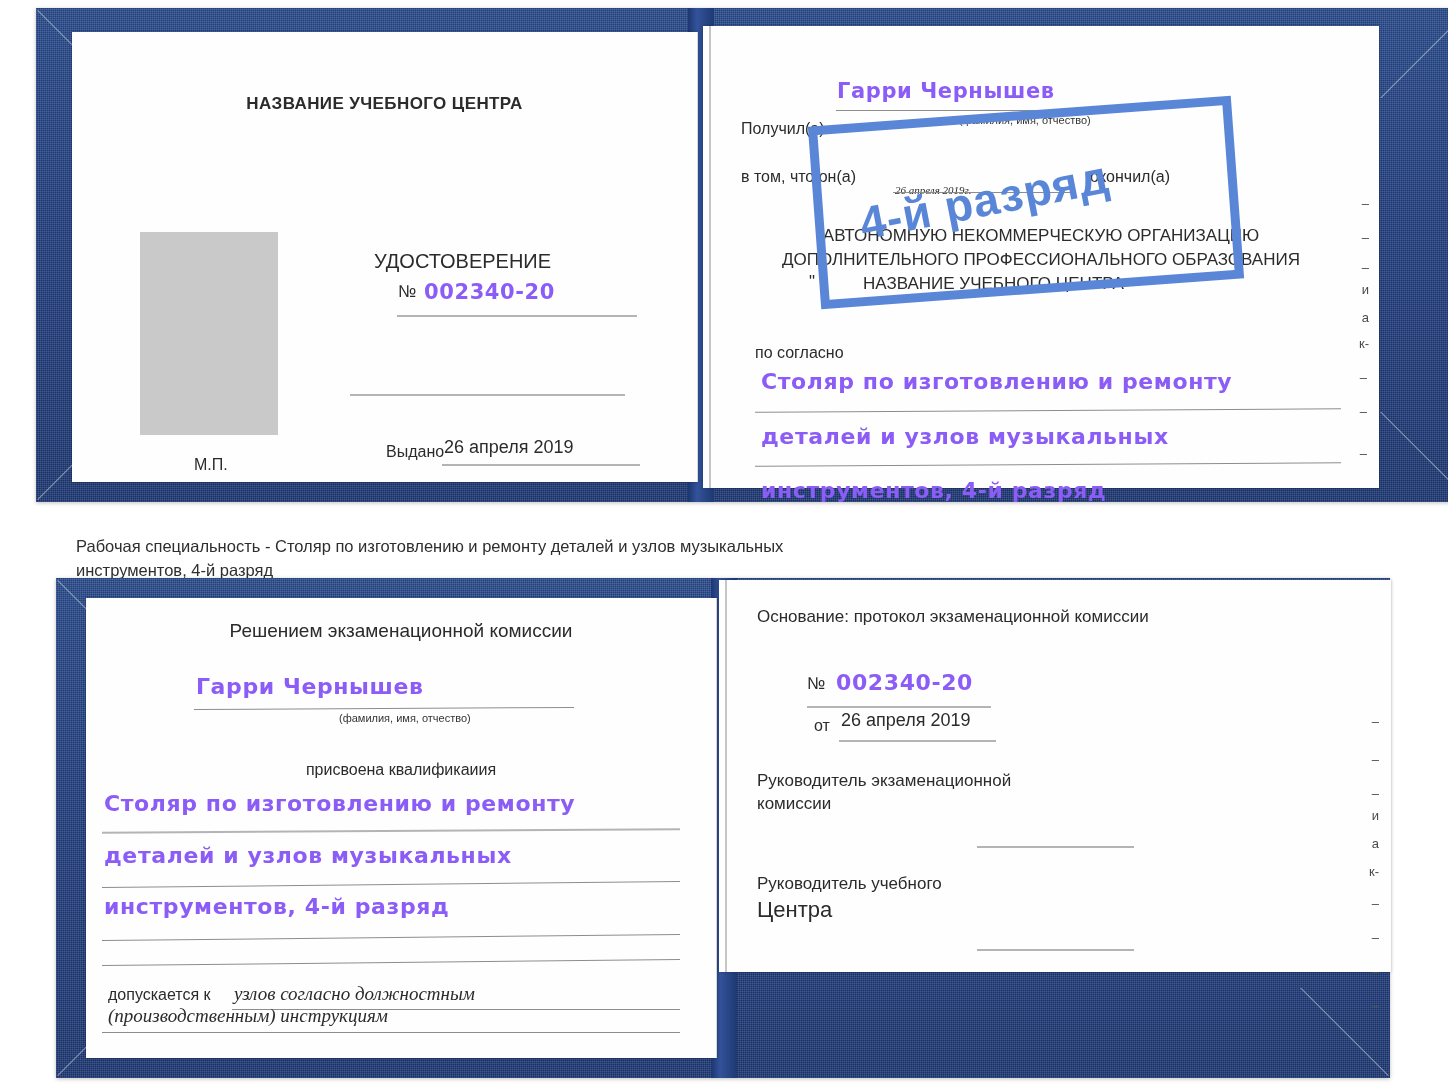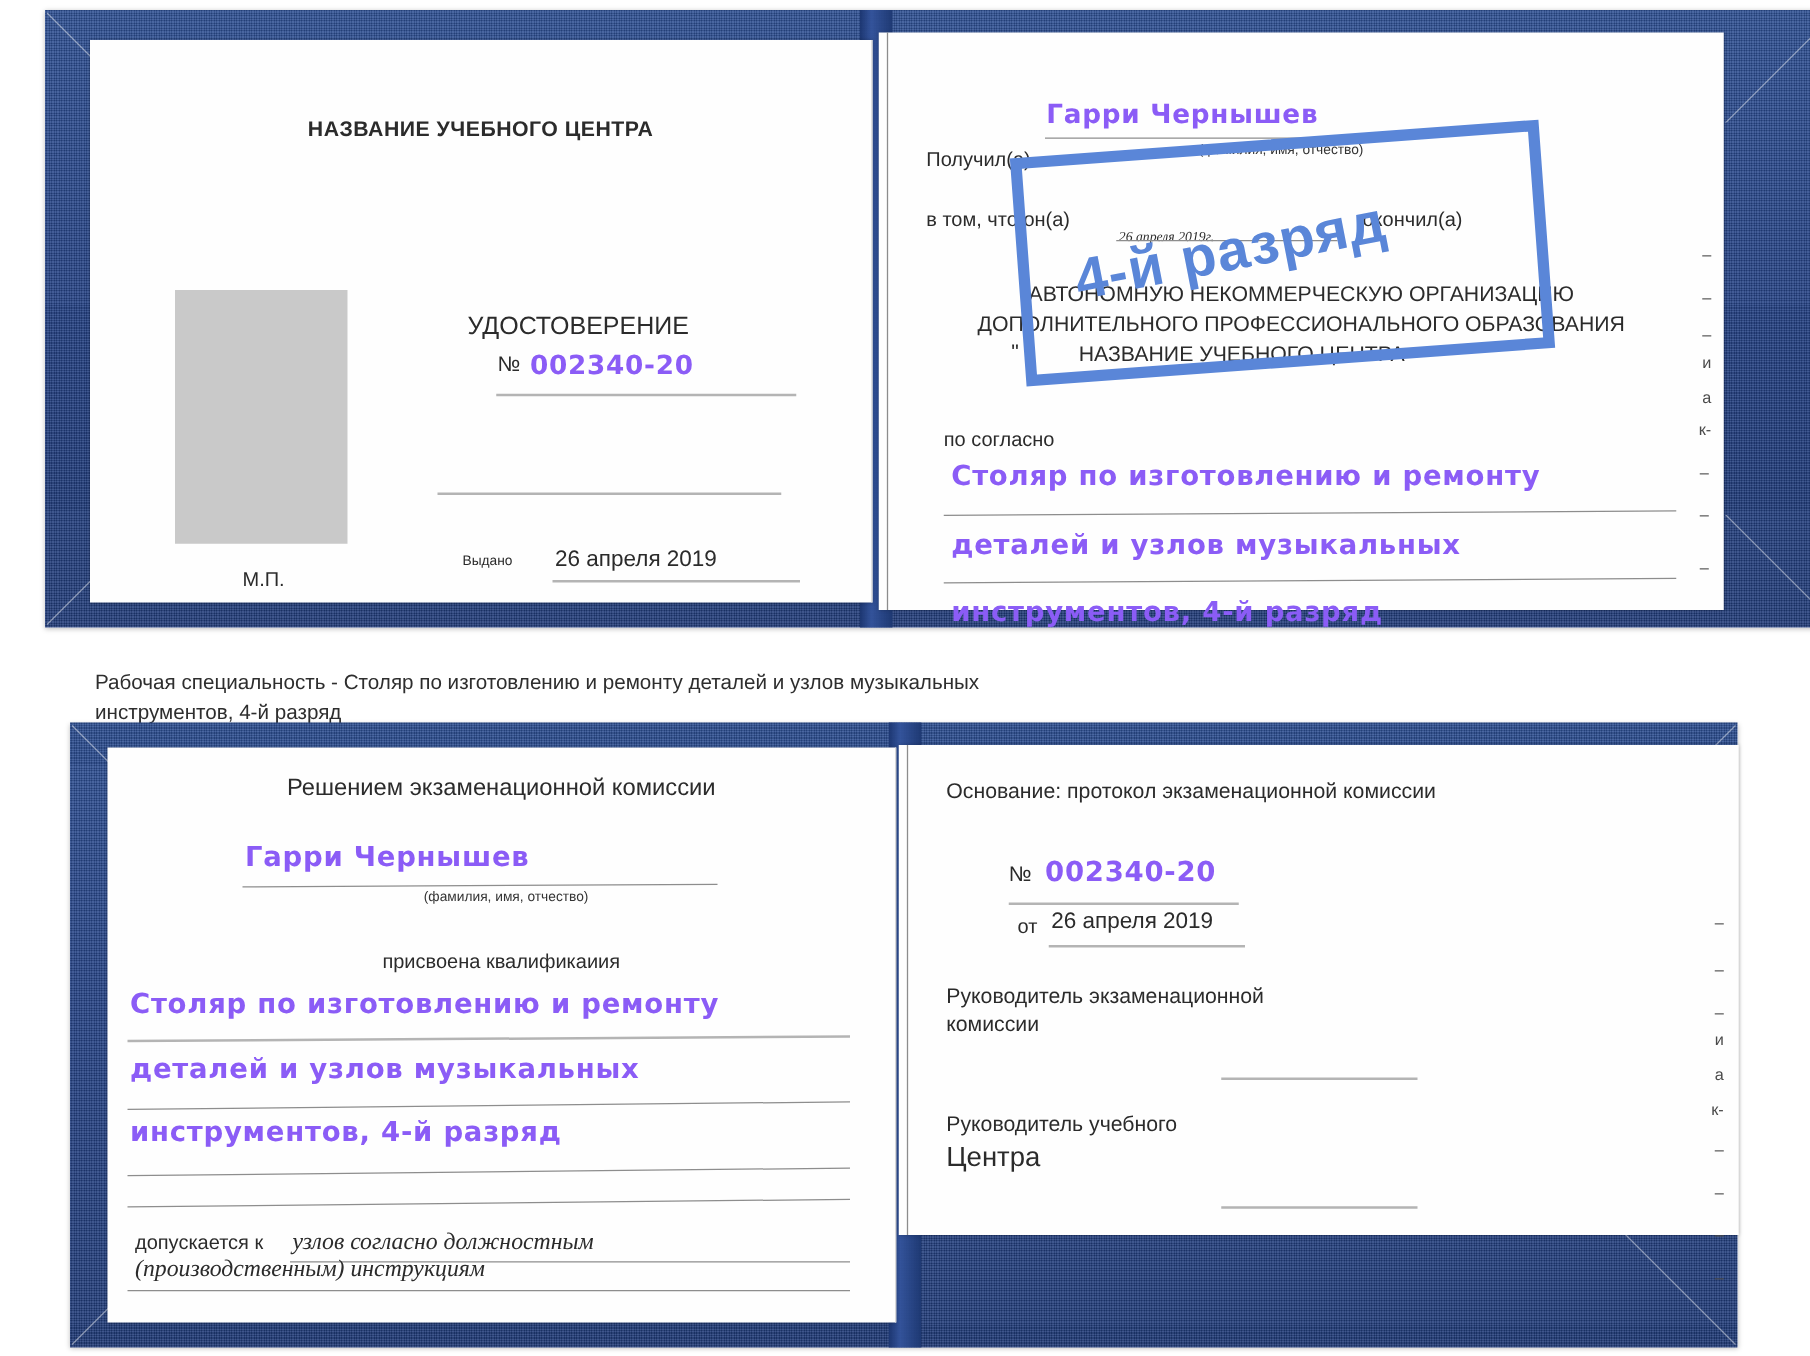--- a/index.html
+++ b/index.html
@@ -104,21 +104,21 @@
     <div class="photo" style="left:68px;top:200px;width:138px;height:203px;"></div>
 
     <div class="t" style="left:302px;top:218px;font-size:20px;">УДОСТОВЕРЕНИЕ</div>
 
     <div class="t" style="left:326px;top:250px;font-size:17px;">№</div>
     <div class="t ink" style="left:352px;top:248px;font-size:21px;">002340-20</div>
     <div class="rule light" style="left:325px;top:283px;width:240px;"></div>
 
     <div class="rule light" style="left:278px;top:362px;width:275px;"></div>
 
-    <div class="t" style="left:298px;top:411px;font-size:11px;">Выдано</div>
+    <div class="t" style="left:314px;top:411px;font-size:16px;">Выдано</div>
     <div class="t" style="left:372px;top:405px;font-size:18px;">26 апреля 2019</div>
     <div class="rule light" style="left:370px;top:432px;width:198px;"></div>
 
     <div class="t" style="left:122px;top:424px;font-size:16px;">М.П.</div>
   </div>
 
   <div class="page" style="left:667px;top:18px;width:676px;height:462px;">
     <div class="fold" style="left:6px;"></div>
 
     <div class="t" style="left:38px;top:58px;font-size:16px;margin-top:36px;">Получил(а)</div>
@@ -197,21 +197,21 @@
 
     <div class="rule" style="left:16px;top:364px;width:578px;transform:rotate(-0.6deg);"></div>
 
     <div class="t" style="left:22px;top:388px;font-size:16px;">допускается к</div>
     <div class="t ital" style="left:148px;top:385px;font-size:19px;">узлов согласно должностным</div>
     <div class="rule" style="left:146px;top:411px;width:448px;"></div>
     <div class="t ital" style="left:22px;top:407px;font-size:19px;">(производственным) инструкциям</div>
     <div class="rule" style="left:16px;top:434px;width:578px;"></div>
   </div>
 
-  <div class="page" style="left:663px;top:18px;width:672px;height:392px;">
+  <div class="page" style="left:663px;top:2px;width:672px;height:392px;">
     <div class="fold" style="left:6px;"></div>
 
     <div class="t" style="left:38px;top:27px;font-size:17px;">Основание: протокол экзаменационной комиссии</div>
 
     <div class="t" style="left:88px;top:94px;font-size:17px;">№</div>
     <div class="t ink" style="left:117px;top:90px;font-size:22px;">002340-20</div>
     <div class="rule light" style="left:88px;top:126px;width:184px;"></div>
 
     <div class="t" style="left:95px;top:137px;font-size:16px;">от</div>
     <div class="t" style="left:122px;top:130px;font-size:18px;">26 апреля 2019</div>

